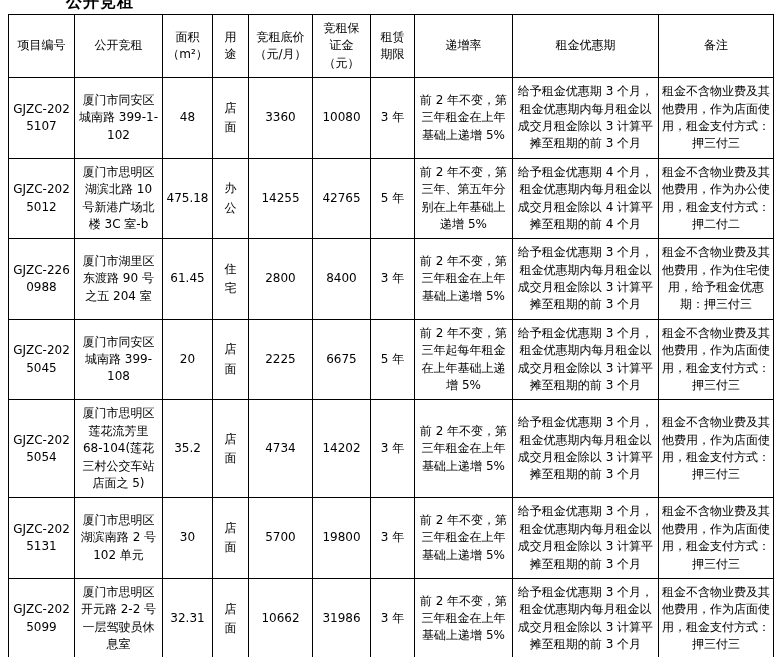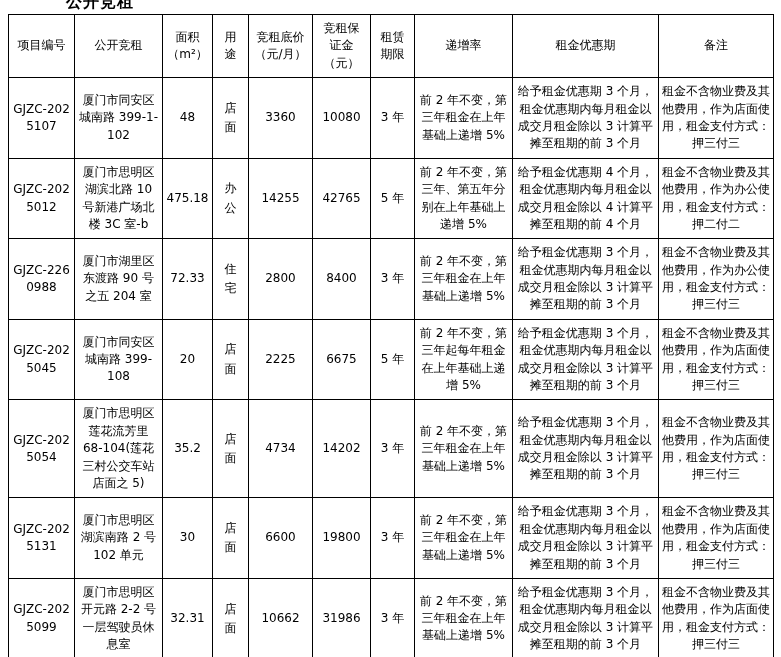--- a/index.html
+++ b/index.html
@@ -97,30 +97,30 @@
     <td>14255</td>
     <td>42765</td>
     <td>5 年</td>
     <td>前 2 年不变，第三年、第五年分别在上年基础上递增 5%</td>
     <td>给予租金优惠期 4 个月，租金优惠期内每月租金以成交月租金除以 4 计算平摊至租期的前 4 个月</td>
     <td>租金不含物业费及其他费用，作为办公使用，租金支付方式：押二付二</td>
   </tr>
         <tr>
     <td class="c-id">GJZC-2260988</td>
     <td>厦门市湖里区东渡路 90 号之五 204 室</td>
-    <td>72.33</td>
+    <td>61.45</td>
     <td>
       <div class="use-inner">住宅</div>
     </td>
     <td>2800</td>
     <td>8400</td>
     <td>3 年</td>
     <td>前 2 年不变，第三年租金在上年基础上递增 5%</td>
     <td>给予租金优惠期 3 个月，租金优惠期内每月租金以成交月租金除以 3 计算平摊至租期的前 3 个月</td>
-    <td>租金不含物业费及其他费用，作为办公使用，租金支付方式：押三付三</td>
+    <td>租金不含物业费及其他费用，作为住宅使用，给予租金优惠期：押三付三</td>
   </tr>
         <tr>
     <td class="c-id">GJZC-2025045</td>
     <td>厦门市同安区城南路 399-108</td>
     <td>20</td>
     <td>
       <div class="use-inner">店面</div>
     </td>
     <td>2225</td>
     <td>6675</td>
@@ -143,21 +143,21 @@
     <td>给予租金优惠期 3 个月，租金优惠期内每月租金以成交月租金除以 3 计算平摊至租期的前 3 个月</td>
     <td>租金不含物业费及其他费用，作为店面使用，租金支付方式：押三付三</td>
   </tr>
         <tr>
     <td class="c-id">GJZC-2025131</td>
     <td>厦门市思明区湖滨南路 2 号 102 单元</td>
     <td>30</td>
     <td>
       <div class="use-inner">店面</div>
     </td>
-    <td>6600</td>
+    <td>5700</td>
     <td>19800</td>
     <td>3 年</td>
     <td>前 2 年不变，第三年租金在上年基础上递增 5%</td>
     <td>给予租金优惠期 3 个月，租金优惠期内每月租金以成交月租金除以 3 计算平摊至租期的前 3 个月</td>
     <td>租金不含物业费及其他费用，作为店面使用，租金支付方式：押三付三</td>
   </tr>
         <tr>
     <td class="c-id">GJZC-2025099</td>
     <td>厦门市思明区开元路 2-2 号一层驾驶员休息室</td>
     <td>32.31</td>

